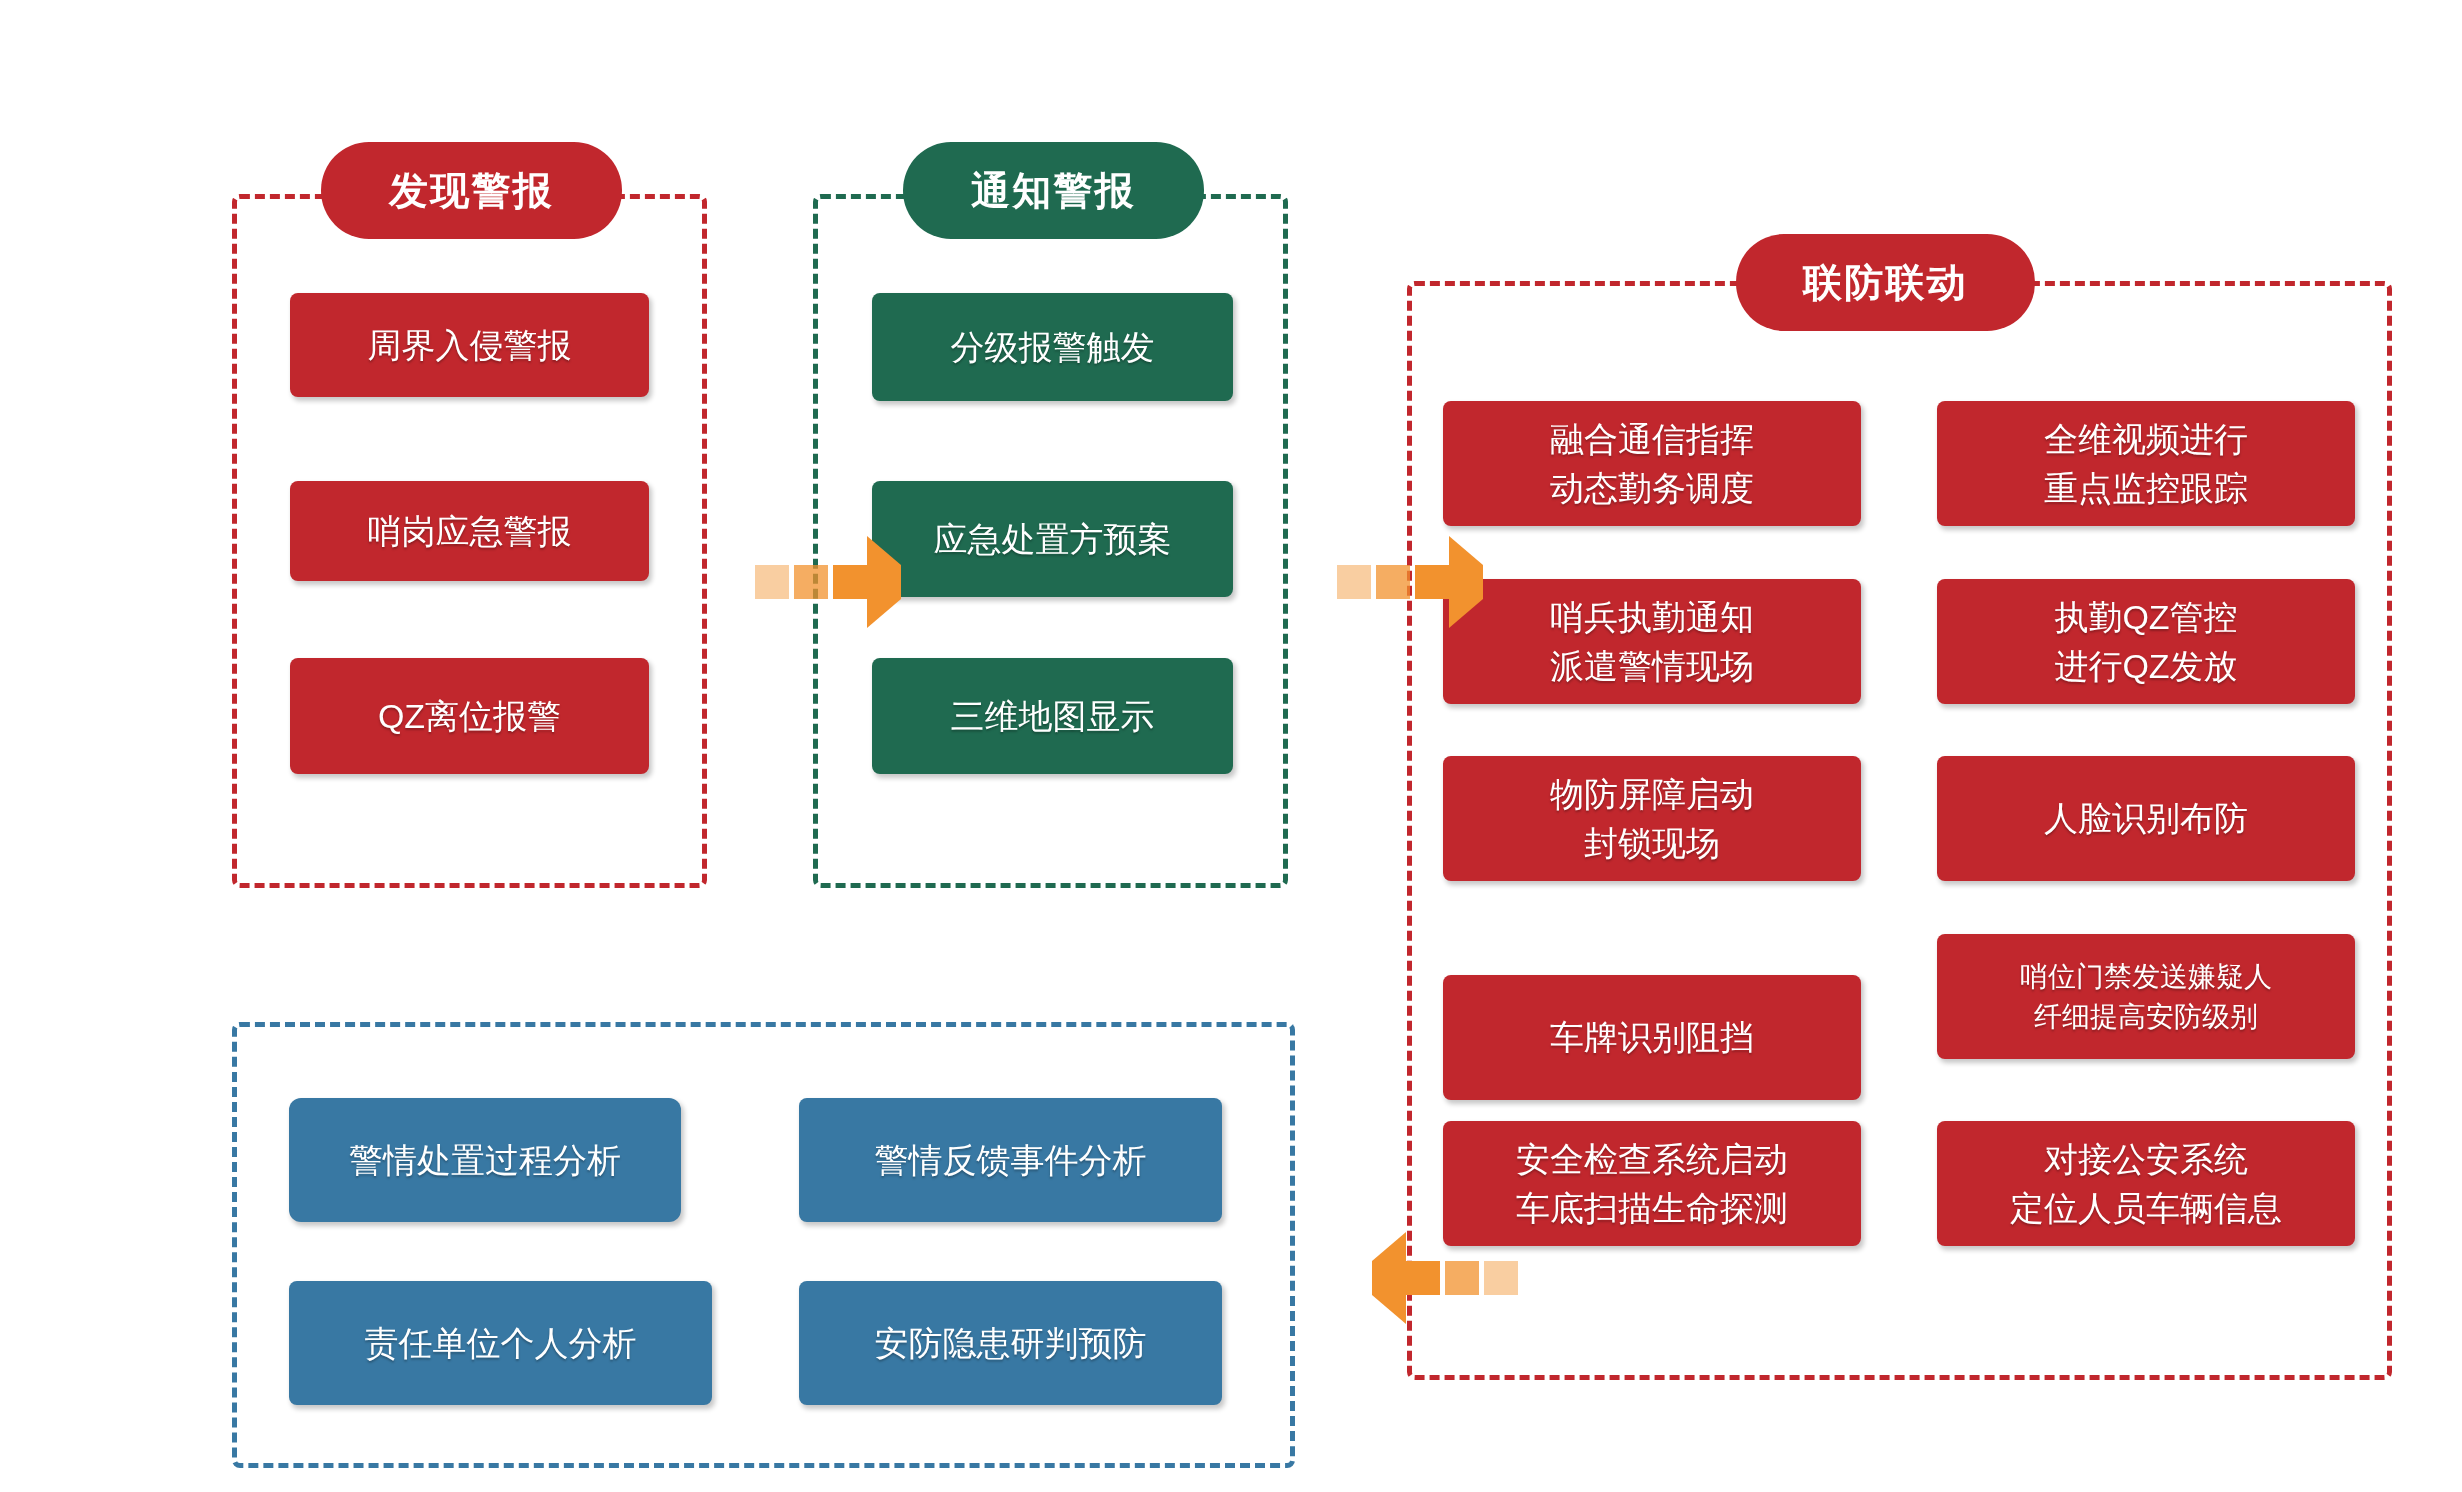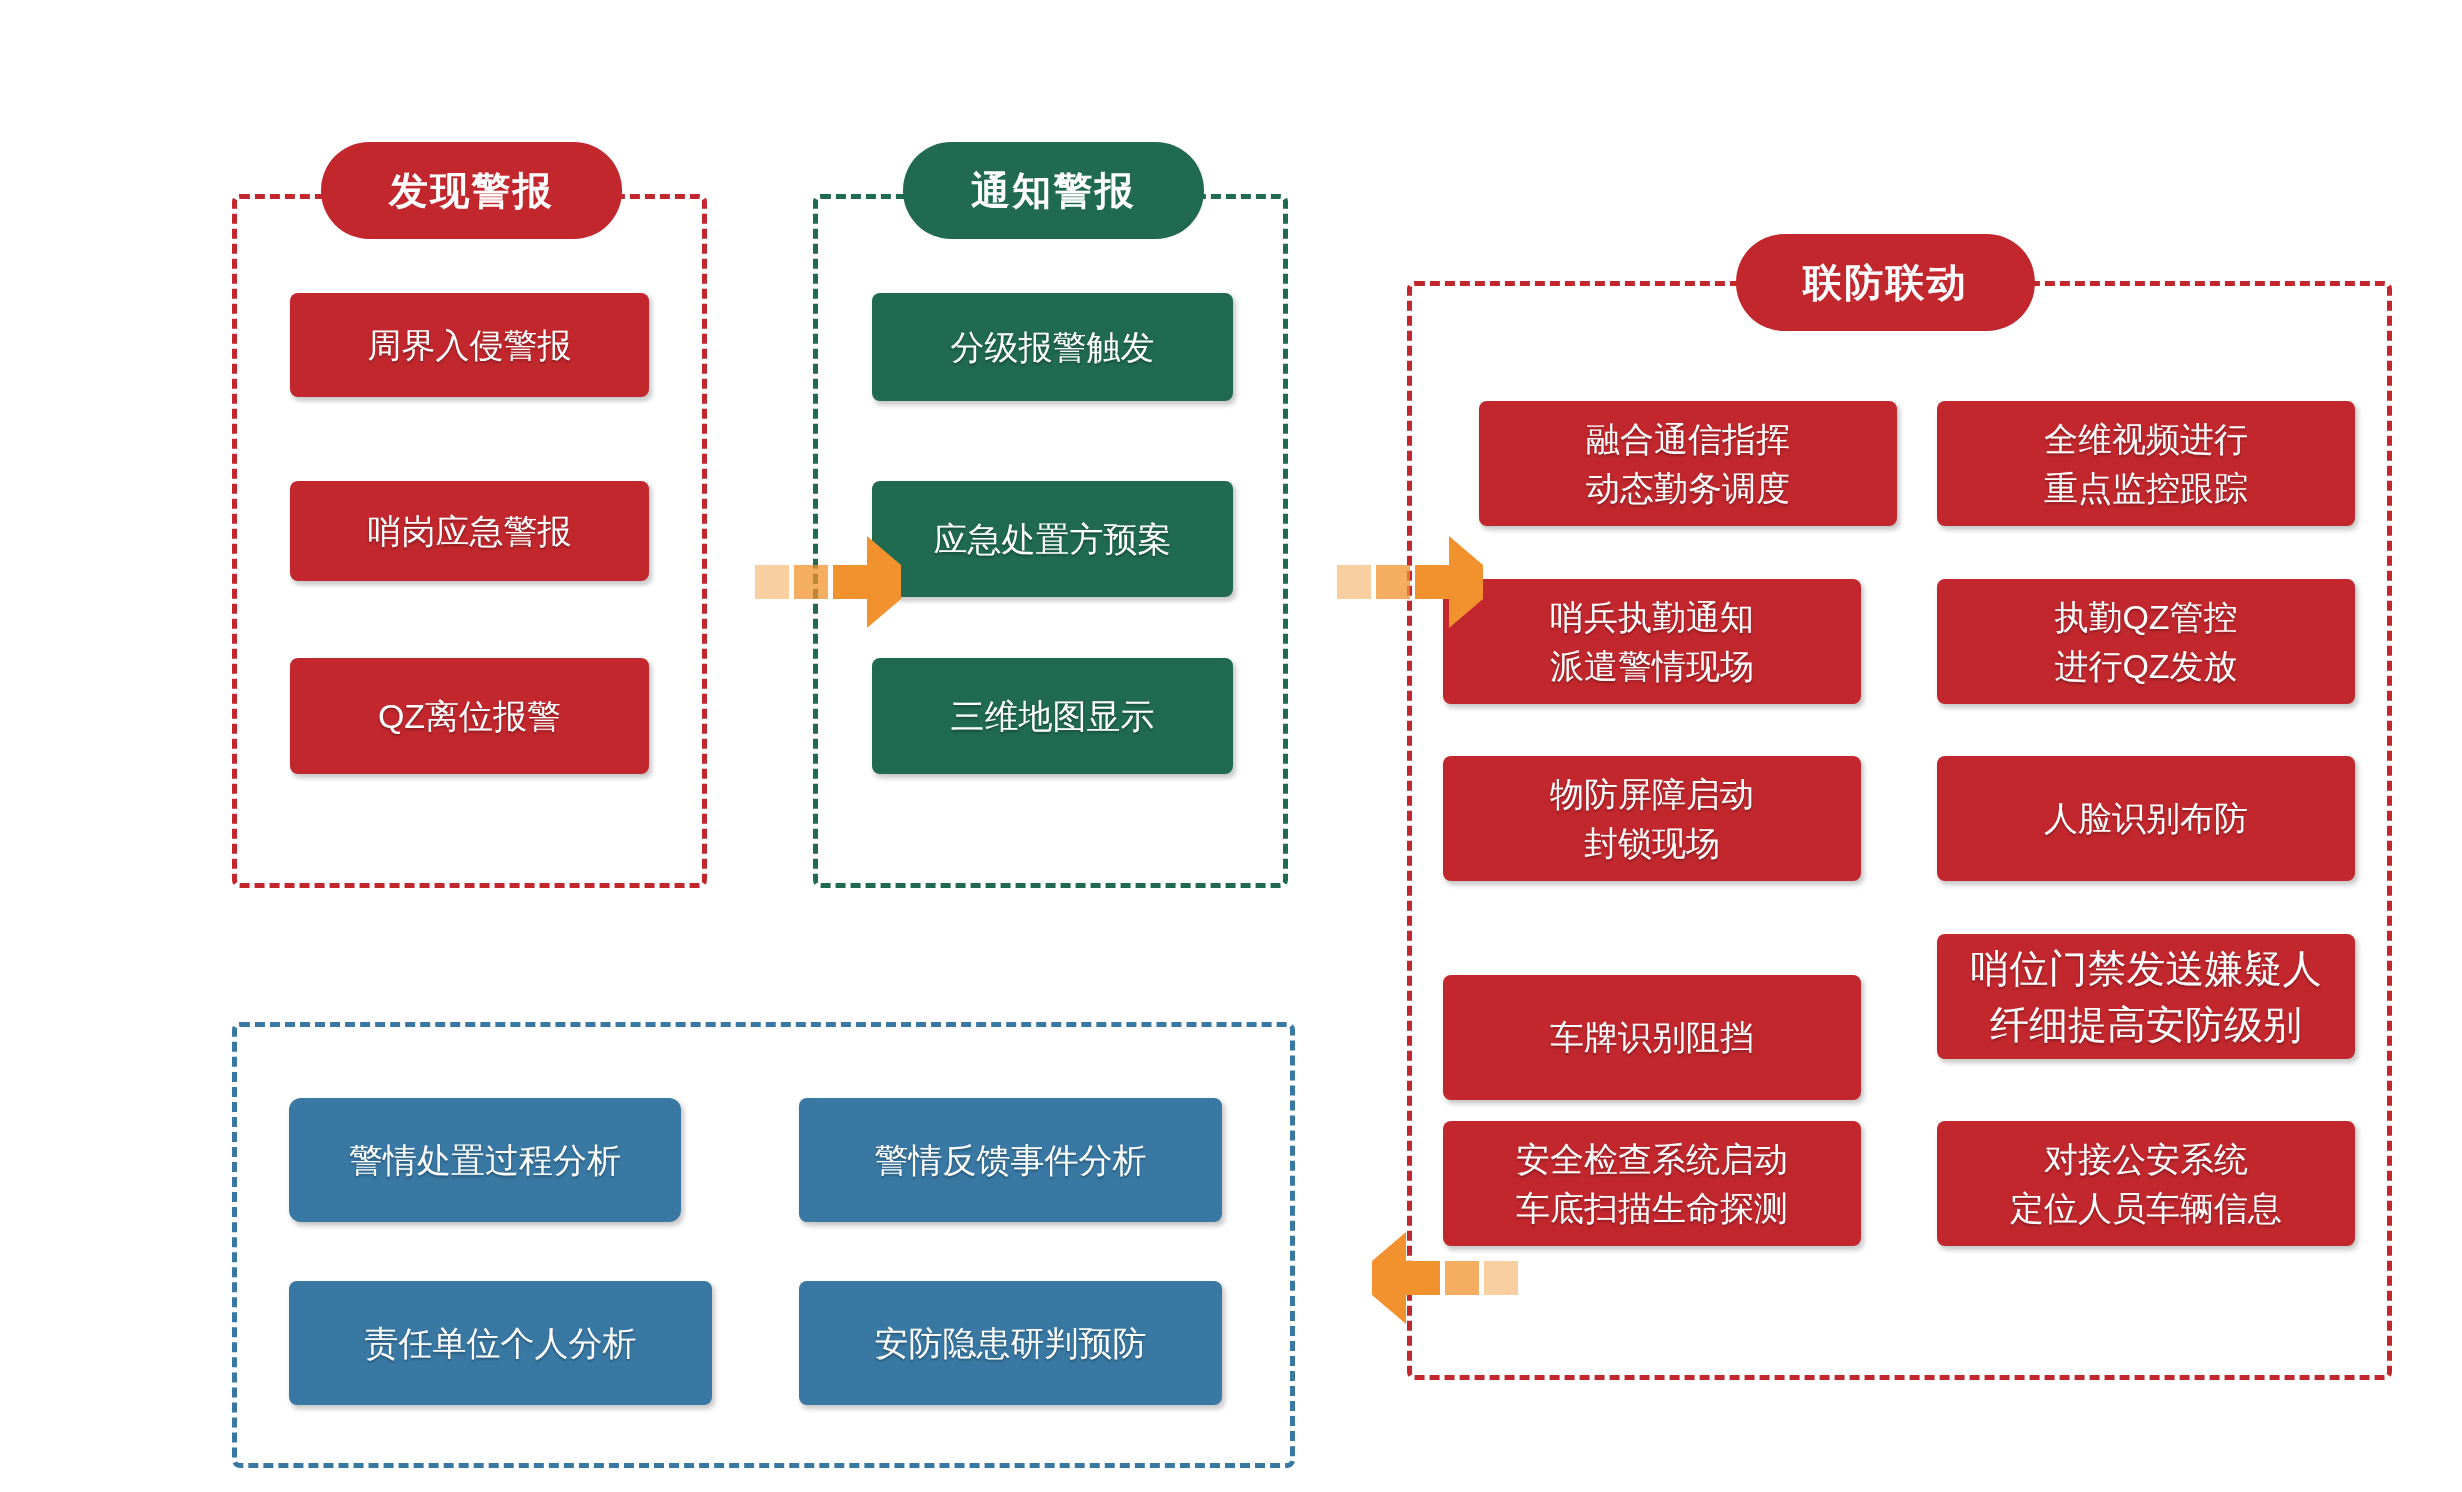--- a/index.html
+++ b/index.html
@@ -38,28 +38,28 @@
 
   
   .b-d0{left:256px;top:259px;width:359px;height:104px;}
   .b-d1{left:256px;top:447px;width:359px;height:100px;}
   .b-d2{left:256px;top:624px;width:359px;height:116px;}
   
   .b-n0{left:838px;top:259px;width:361px;height:108px;}
   .b-n1{left:838px;top:447px;width:361px;height:116px;}
   .b-n2{left:838px;top:624px;width:361px;height:116px;}
   
-  .b-j0{left:1409px;top:367px;width:418px;height:125px;margin-left:36px;}
+  .b-j0{left:1409px;top:367px;width:418px;height:125px;}
   .b-j1{left:1903px;top:367px;width:418px;height:125px;}
   .b-j2{left:1409px;top:545px;width:418px;height:125px;}
   .b-j3{left:1903px;top:545px;width:418px;height:125px;}
   .b-j4{left:1409px;top:722px;width:418px;height:125px;}
   .b-j5{left:1903px;top:722px;width:418px;height:125px;}
   .b-j6{left:1409px;top:941px;width:418px;height:125px;}
-  .b-j7{left:1903px;top:900px;width:418px;height:125px;font-size:39px;}
+  .b-j7{left:1903px;top:900px;width:418px;height:125px;font-size:28px;}
   .b-j8{left:1409px;top:1087px;width:418px;height:125px;}
   .b-j9{left:1903px;top:1087px;width:418px;height:125px;}
   
   .b-s0{left:255px;top:1064px;width:392px;height:124px;border-radius:12px;}
   .b-s1{left:765px;top:1064px;width:423px;height:124px;}
   .b-s2{left:255px;top:1247px;width:423px;height:124px;}
   .b-s3{left:765px;top:1247px;width:423px;height:124px;}
 
   
   .arrow{position:absolute;display:flex;align-items:center;z-index:3;}

